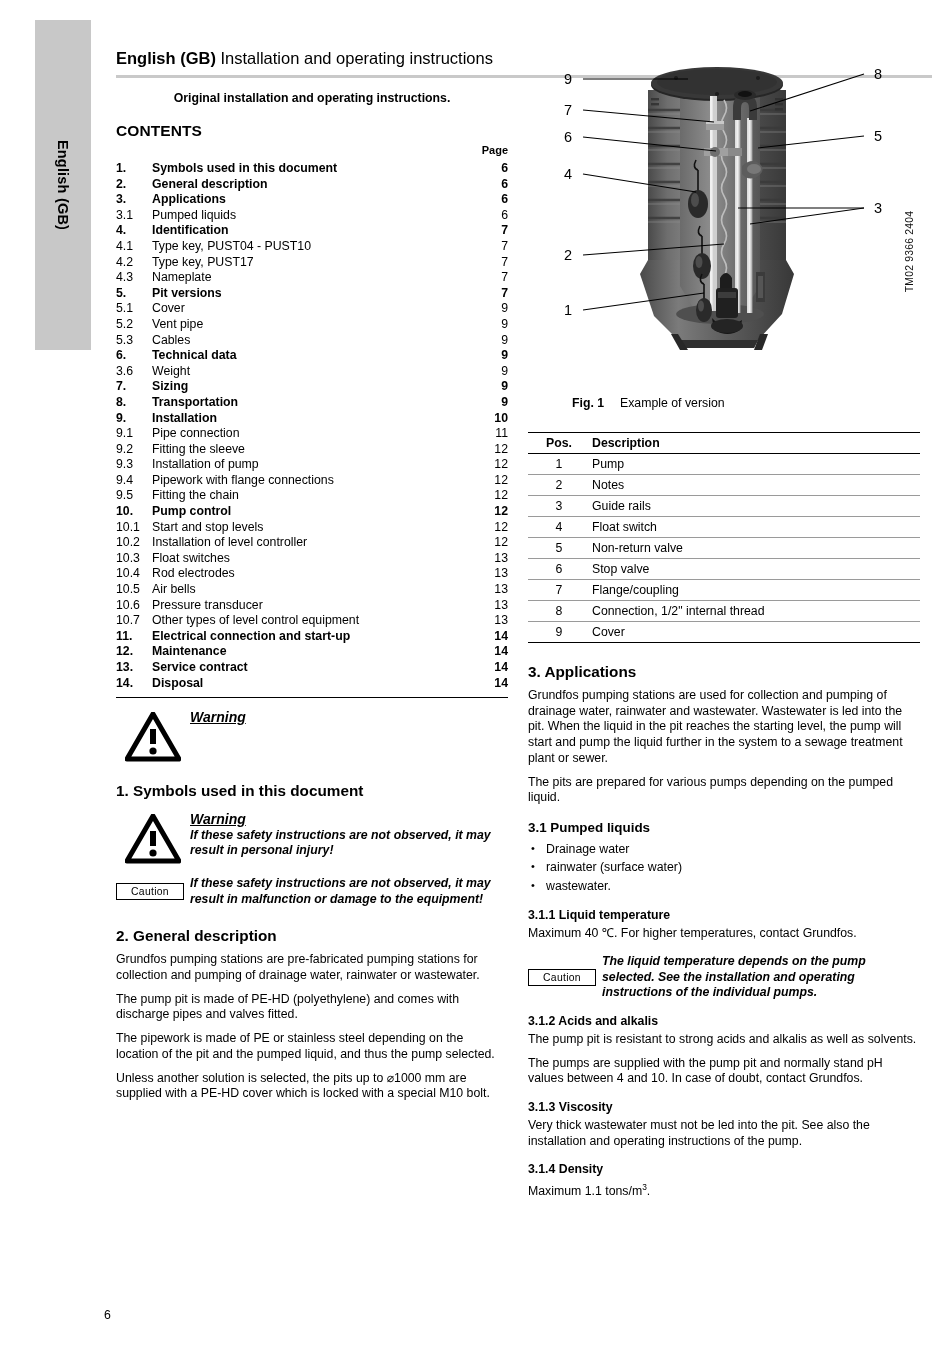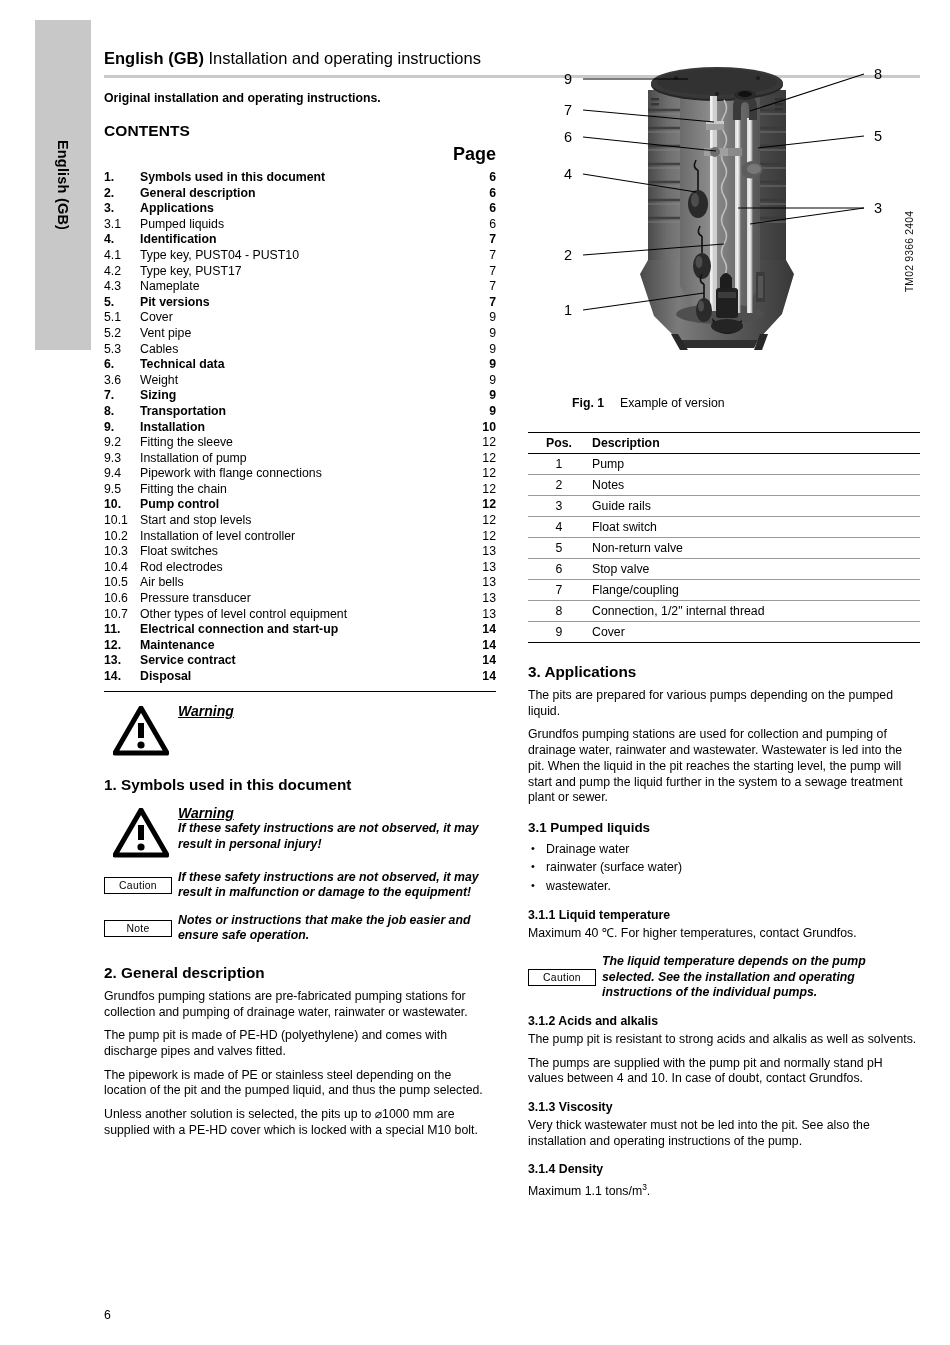--- a/index.html
+++ b/index.html
@@ -44,21 +44,21 @@
     font-size: 14.5px;
     font-weight: bold;
     letter-spacing: .2px;
     text-align: center;
     color: #000;
   }
 
   
   .col-left {
     position: absolute;
-    left: 104px;
+    left: 116px;
     top: 48px;
     width: 392px;
   }
   .col-right {
     position: absolute;
     left: 528px;
     top: 48px;
     width: 392px;
   }
 
@@ -74,37 +74,38 @@
   .title-rule {
     width: 816px;
     height: 3px;
     background: #c9c9c9;
     margin: 7px 0 13px 0;
   }
   .orig-line {
     font-size: 12.3px;
     font-weight: bold;
     margin-bottom: 17px;
+    text-align: center;
   }
   h2.contents-h {
     font-size: 15.5px;
     font-weight: bold;
     margin: 0 0 4px 0;
     letter-spacing: .1px;
   }
 
   
   .toc {
     width: 392px;
     font-size: 12.3px;
   }
   .toc-page-head {
     text-align: right;
     font-weight: bold;
-    font-size: 18px;
+    font-size: 11px;
     margin-bottom: 5px;
   }
   .toc-row {
     display: flex;
     align-items: baseline;
     line-height: 15.6px;
   }
   .toc-row.major { font-weight: bold; }
   .toc-row.major .t-num,
   .toc-row.major .t-txt,
@@ -374,20 +375,25 @@
           </div>
           <div class="toc-row major">
             <span class="t-num">8.</span>
             <span class="t-txt">Transportation</span>
             <span class="t-pg">9</span>
           </div>
           <div class="toc-row major">
             <span class="t-num">9.</span>
             <span class="t-txt">Installation</span>
             <span class="t-pg">10</span>
+          </div>
+          <div class="toc-row">
+            <span class="t-num">9.1</span>
+            <span class="t-txt">Pipe connection</span>
+            <span class="t-pg">11</span>
           </div>
           <div class="toc-row">
             <span class="t-num">9.2</span>
             <span class="t-txt">Fitting the sleeve</span>
             <span class="t-pg">12</span>
           </div>
           <div class="toc-row">
             <span class="t-num">9.3</span>
             <span class="t-txt">Installation of pump</span>
             <span class="t-pg">12</span>
@@ -495,26 +501,20 @@
       </div>
     </div>
 
     <div class="adm">
       <div class="badge-wrap">
         <div class="badge">Caution</div>
       </div>
       <div class="adm-body">If these safety instructions are not observed, it may result in malfunction or damage to the equipment!</div>
     </div>
 
-    <div class="adm">
-      <div class="badge-wrap">
-        <div class="badge">Note</div>
-      </div>
-      <div class="adm-body">Notes or instructions that make the job easier and ensure safe operation.</div>
-    </div>
 
     <h3 class="sec">2. General description</h3>
     <p class="body">Grundfos pumping stations are pre-fabricated pumping stations for collection and pumping of drainage water, rainwater or wastewater.</p>
     <p class="body">The pump pit is made of PE-HD (polyethylene) and comes with discharge pipes and valves fitted.</p>
     <p class="body">The pipework is made of PE or stainless steel depending on the location of the pit and the pumped liquid, and thus the pump selected.</p>
     <p class="body">Unless another solution is selected, the pits up to ⌀1000 mm are supplied with a PE-HD cover which is locked with a special M10 bolt.</p>
 
   </div>
 
   <div class="col-right">
@@ -722,22 +722,22 @@
             <td class="c-desc">Connection, 1/2" internal thread</td>
           </tr>
           <tr>
             <td class="c-pos">9</td>
             <td class="c-desc">Cover</td>
           </tr>
         </tbody>
     </table>
 
     <h3 class="sec">3. Applications</h3>
+    <p class="body">Grundfos pumping stations are used for collection and pumping of drainage water, rainwater and wastewater. Wastewater is led into the pit. When the liquid in the pit reaches the starting level, the pump will start and pump the liquid further in the system to a sewage treatment plant or sewer.</p>
     <p class="body">The pits are prepared for various pumps depending on the pumped liquid.</p>
-    <p class="body">Grundfos pumping stations are used for collection and pumping of drainage water, rainwater and wastewater. Wastewater is led into the pit. When the liquid in the pit reaches the starting level, the pump will start and pump the liquid further in the system to a sewage treatment plant or sewer.</p>
 
     <h4 class="subsec">3.1 Pumped liquids</h4>
     <ul class="bullets" id="liquid-bullets">
         <li>Drainage water</li>
         <li>rainwater (surface water)</li>
         <li>wastewater.</li>
       </ul>
 
     <h5 class="subsubsec">3.1.1 Liquid temperature</h5>
     <p class="body">Maximum 40 ℃. For higher temperatures, contact Grundfos.</p>

